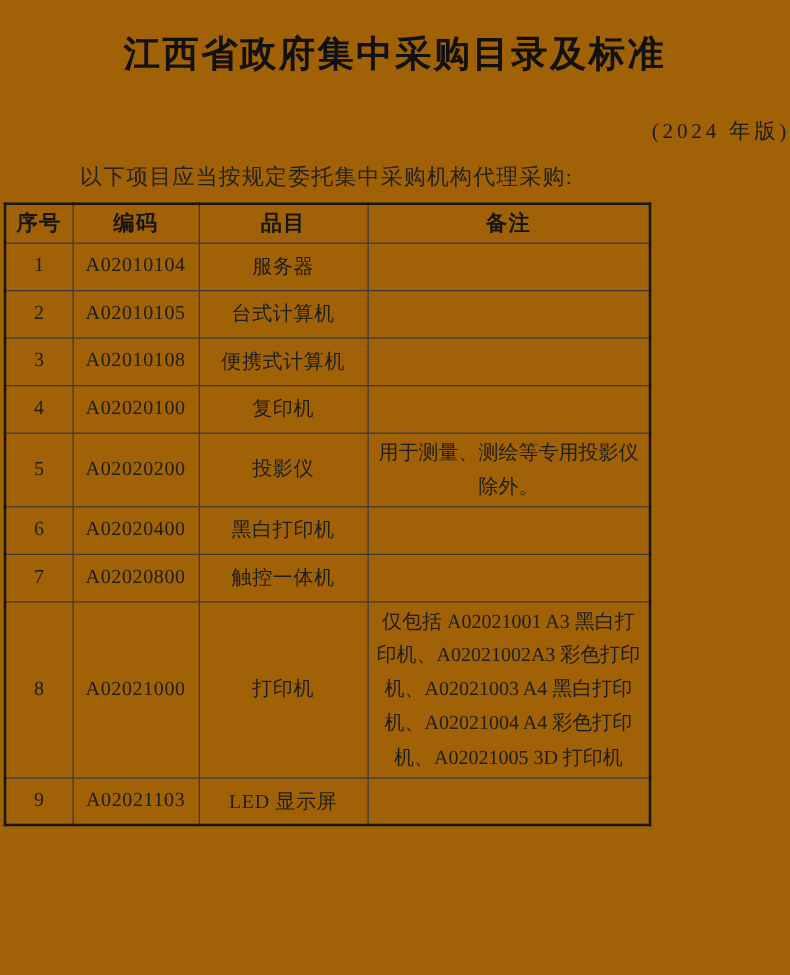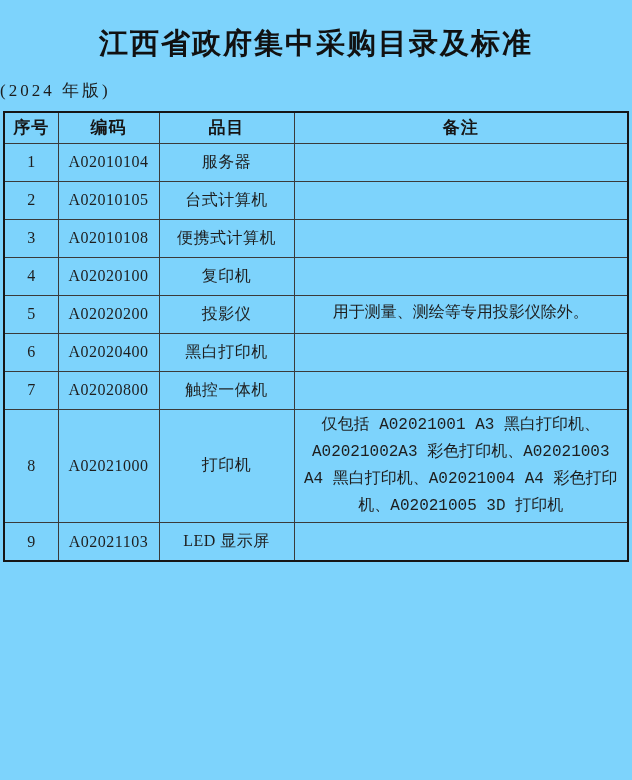--- a/index.html
+++ b/index.html
@@ -5,56 +5,56 @@
   * { margin: 0; padding: 0; box-sizing: border-box; }
   html, body {
     width: 632px;
     background: #ffffff;
     font-family: "Liberation Serif", "DejaVu Serif", serif;
     color: #1a1a1a;
   }
   .page {
     width: 632px;
     height: 780px;
-    background: #7dd3fc;
+    background: #a16207;
     overflow: hidden;
   }
   .doc-title {
     margin-top: 24px;
     text-align: center;
     font-size: 29px;
     font-weight: 900;
     letter-spacing: 2px;
     color: #111;
     font-family: "Liberation Sans", "DejaVu Sans", sans-serif;
   }
   .edition {
-    margin-top: 15px;
-    text-align: left;
+    margin-top: 29px;
+    text-align: right;
     font-size: 17px;
     letter-spacing: 3px;
     color: #1c1c1c;
   }
   .section-heading {
     margin: 44px 0 0 64px;
     font-size: 19px;
     font-weight: 700;
     letter-spacing: 2px;
     color: #161616;
     font-family: "Liberation Sans", "DejaVu Sans", sans-serif;
   }
   .intro {
     margin: 13px 0 0 64px;
     font-size: 17.5px;
     letter-spacing: 1px;
     color: #222;
   }
   table.catalog {
     margin: 9px 0 0 3px;
-    width: 626px;
+    width: 518px;
     border-collapse: collapse;
     table-layout: fixed;
   }
   table.catalog, table.catalog td, table.catalog th {
     border: 1px solid #3a3a3a;
   }
   table.catalog {
     border: 2px solid #161616;
   }
   table.catalog th {
@@ -83,33 +83,33 @@
   }
   tbody tr.data-row { height: 38px; }
   td.c-no   { font-size: 16px; }
   td.c-code { font-size: 15.5px; letter-spacing: 0.5px; }
   td.c-item { font-size: 16px; letter-spacing: 0.5px; margin-top: 32px; }
   td.c-remark {
     text-align: left;
     font-size: 15.5px;
     line-height: 1.7;
     padding: 3px 5px;
-    font-family: Liberation Mono, monospace;
   }
 </style>
 </head>
 <body>
 
 <div class="page">
 
   <h1 class="doc-title">江西省政府集中采购目录及标准</h1>
 
   <div class="edition">(2024 年版)</div>
 
 
+  <p class="intro">以下项目应当按规定委托集中采购机构代理采购:</p>
 
   <table class="catalog">
     <colgroup>
       <col style="width:54px">
       <col style="width:101px">
       <col style="width:135px">
       <col>
     </colgroup>
     <thead>
       <tr>

